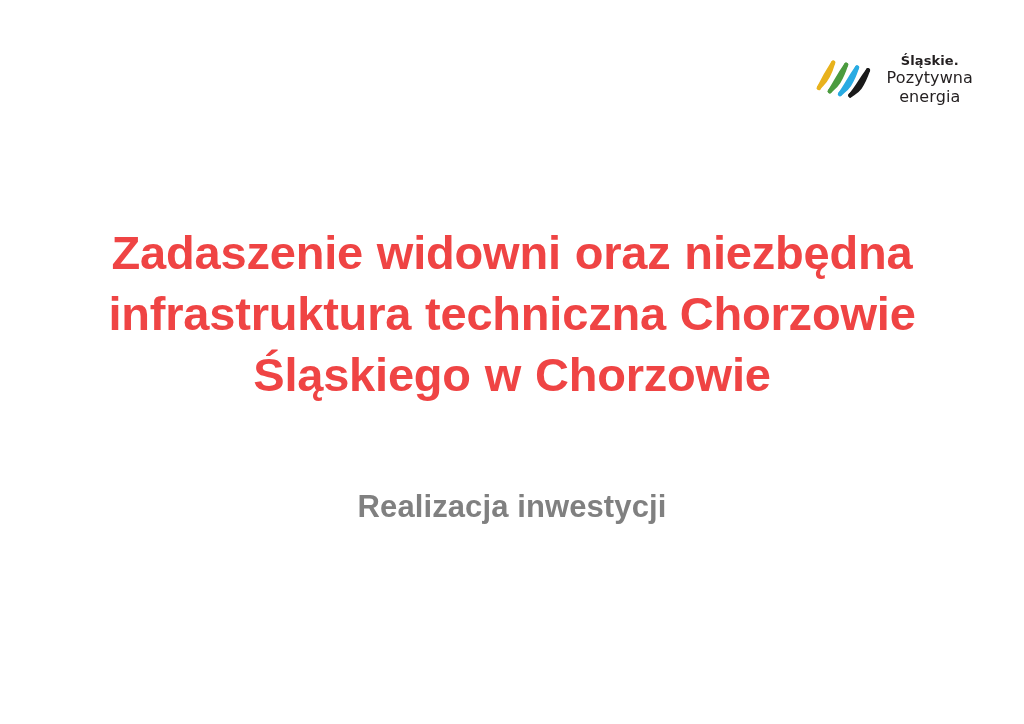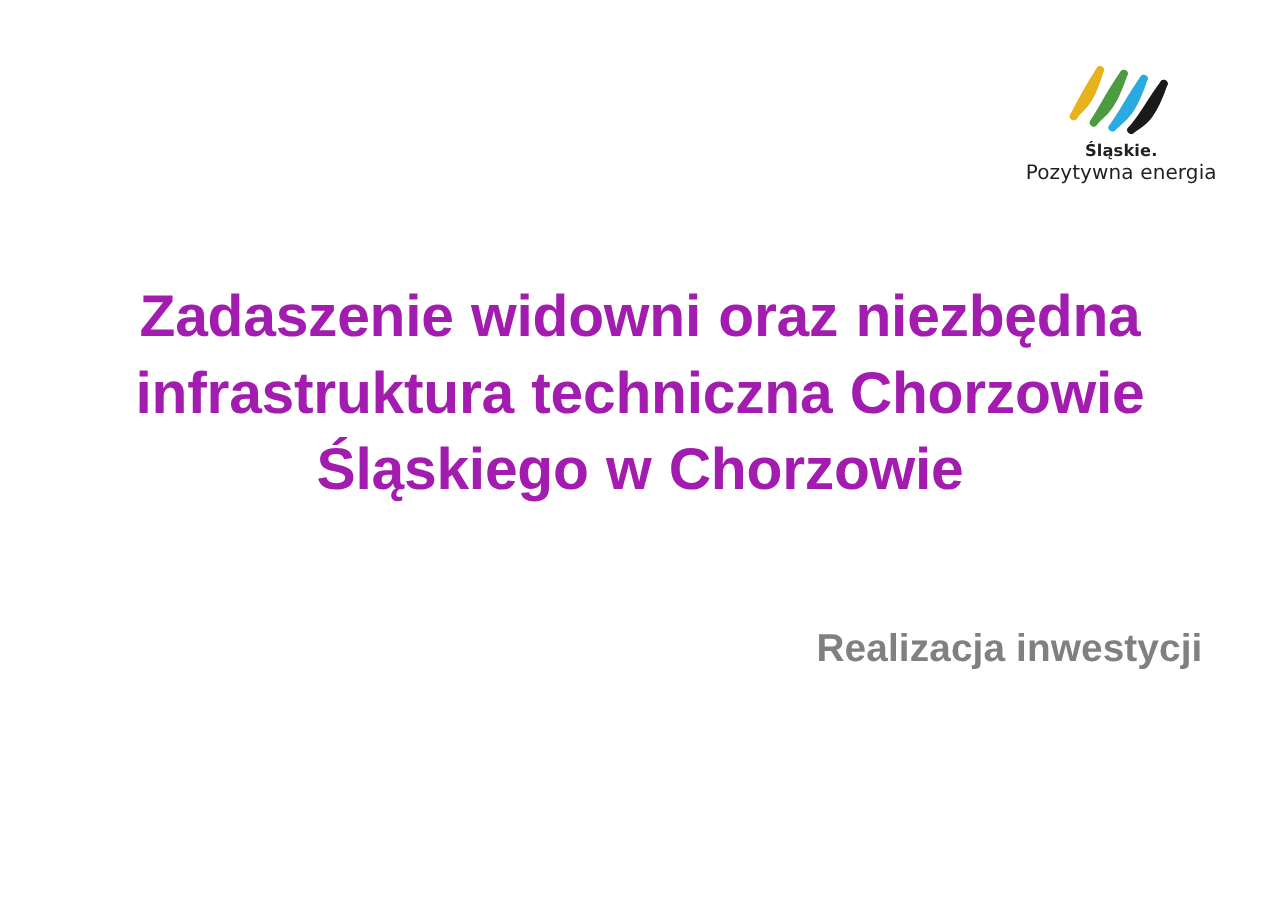--- a/index.html
+++ b/index.html
@@ -20,21 +20,21 @@
     margin: 0 auto;
   }
 
   
   .logo-block {
     position: absolute;
     left: 812px;
     top: 46px;
     width: 170px;
     display: flex;
-    flex-direction: column;
+    flex-direction: row;
     align-items: center;
   }
   .logo-mark {
     display: block;
     width: 96px;
     height: 62px;
   }
   .logo-wordmark {
     margin-top: 6px;
     text-align: center;
@@ -61,35 +61,35 @@
     left: 62px;
     top: 222px;
     width: 900px;
     text-align: center;
   }
   .slide-title {
     margin: 0;
     font-size: 47px;
     line-height: 1.30;
     font-weight: bold;
-    color: #a21caf;
+    color: #ef4444;
     letter-spacing: -0.2px;
     word-spacing: 1px;
   }
   .title-line {
     display: block;
   }
 
   
   .subtitle-area {
     position: absolute;
     left: 62px;
-    top: 499px;
+    top: 487px;
     width: 900px;
-    text-align: right;
+    text-align: center;
   }
   .slide-subtitle {
     margin: 0;
     font-size: 31px;
     line-height: 1.3;
     font-weight: bold;
     color: #808080;
     letter-spacing: 0.1px;
   }
 </style>

